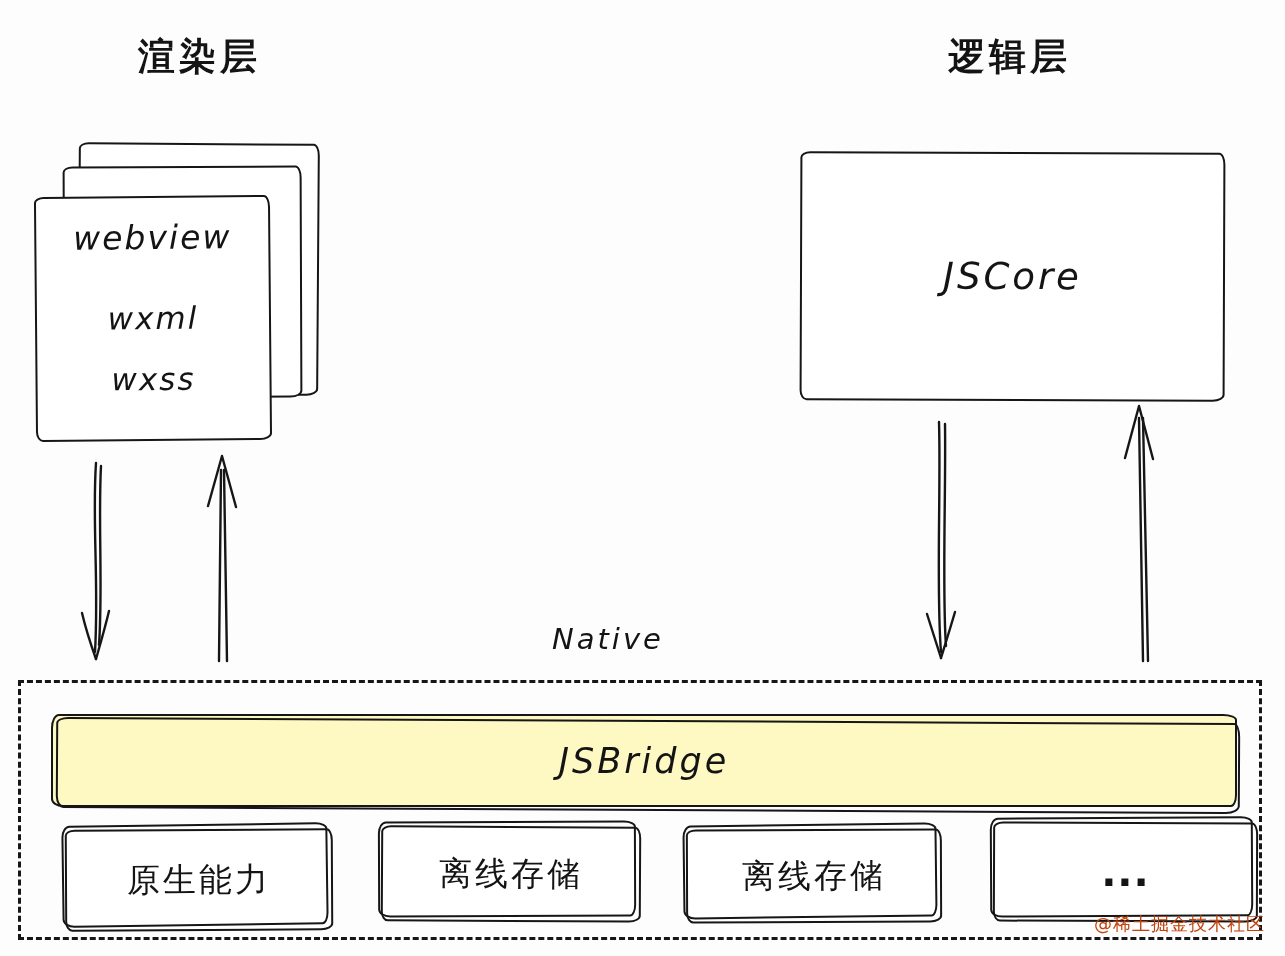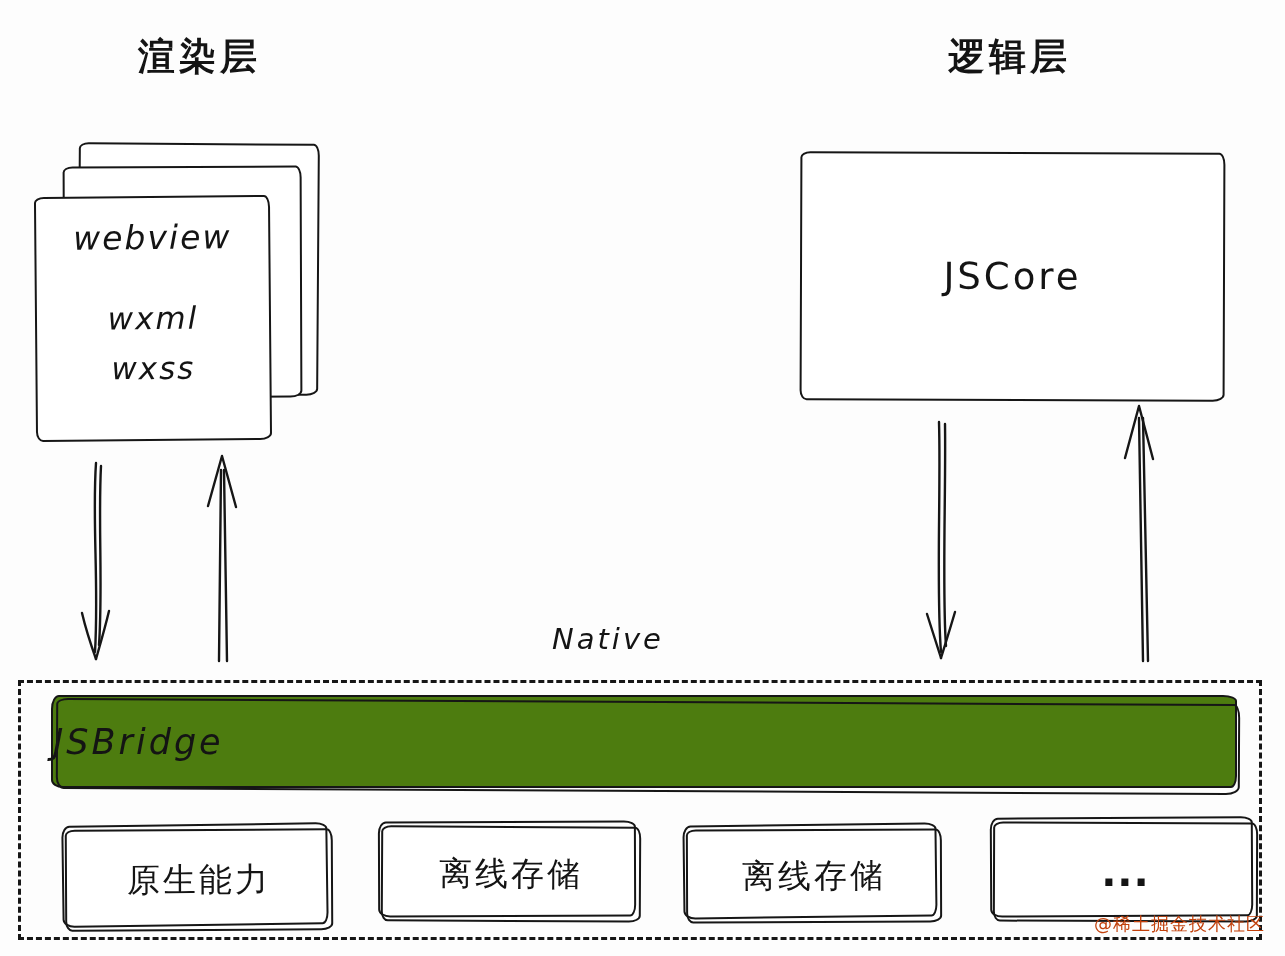--- a/index.html
+++ b/index.html
@@ -44,54 +44,54 @@
   .card-back2 { left: 78px;  top: 143px; width: 241px; height: 252px; transform: rotate(0.4deg); }
   .card-back1 { left: 63px;  top: 166px; width: 239px; height: 232px; transform: rotate(-0.2deg); }
   .card-front {
     left: 35px; top: 196px; width: 236px; height: 245px;
     transform: rotate(-0.5deg);
     display: flex; flex-direction: column; align-items: center;
   }
   .card-title { margin-top: 20px; font-size: 33px; font-style: italic; letter-spacing: 2px; }
   .card-line  { font-size: 31px; font-style: italic; letter-spacing: 2px; }
   .card-line.first  { margin-top: 43px; }
-  .card-line.second { margin-top: 14px; }
+  .card-line.second { margin-top: 25px; }
 
   
   .jscore-box {
     left: 800px; top: 152px; width: 425px; height: 249px;
     display: flex; align-items: center; justify-content: center;
     transform: rotate(0.2deg);
   }
-  .jscore-text { font-size: 37px; letter-spacing: 3px; }
+  .jscore-text { font-size: 37px; font-style: italic; letter-spacing: 3px; }
 
   
   .native-label {
     position: absolute; left: 552px; top: 622px;
     font-size: 29px; font-style: italic; letter-spacing: 3px;
   }
 
   
   .arrows { position: absolute; left: 0; top: 0; width: 1285px; height: 956px; pointer-events: none; }
   .arrows path { stroke: #161616; stroke-width: 2.4; fill: none; stroke-linecap: round; stroke-linejoin: round; }
 
   
   .native-box {
     position: absolute;
     left: 18px; top: 680px; width: 1244px; height: 260px;
     border: 3px dashed #161616;
     background: transparent;
   }
   .jsbridge {
     position: absolute;
-    left: 30px; top: 12px; width: 1186px; height: 93px;
-    background: #4d7c0f;
+    left: 30px; top: 31px; width: 1186px; height: 93px;
+    background: #fef9c3;
     border: 2.6px solid #161616;
     border-radius: 8px 14px 6px 12px / 14px 6px 12px 8px;
-    display: flex; align-items: center; 
+    display: flex; align-items: center; justify-content: center;
   }
   .jsbridge::before {
     content: "";
     position: absolute; inset: 4px -5px -6px 3px;
     border: 2px solid #161616;
     border-radius: 12px 6px 14px 8px / 6px 14px 8px 12px;
     transform: rotate(0.3deg);
     pointer-events: none;
   }
   .jsbridge-text { font-size: 35px; font-style: italic; letter-spacing: 3px; }

